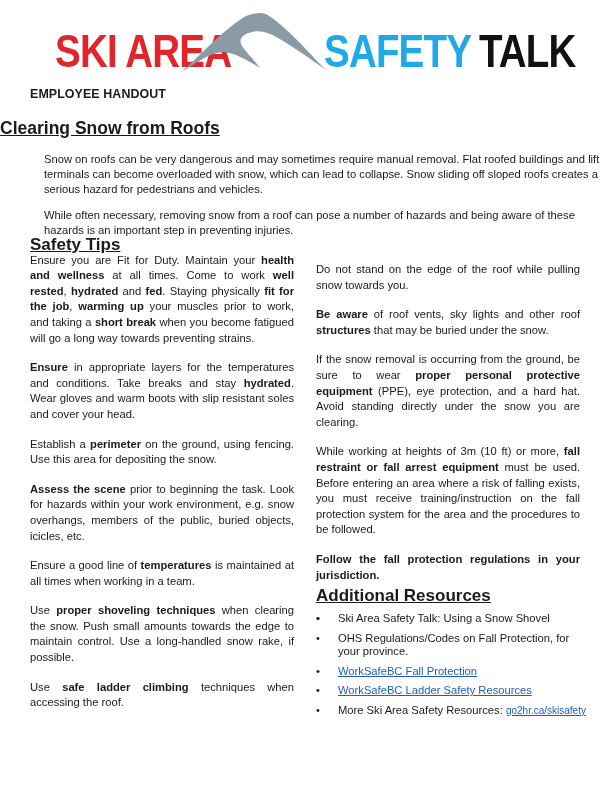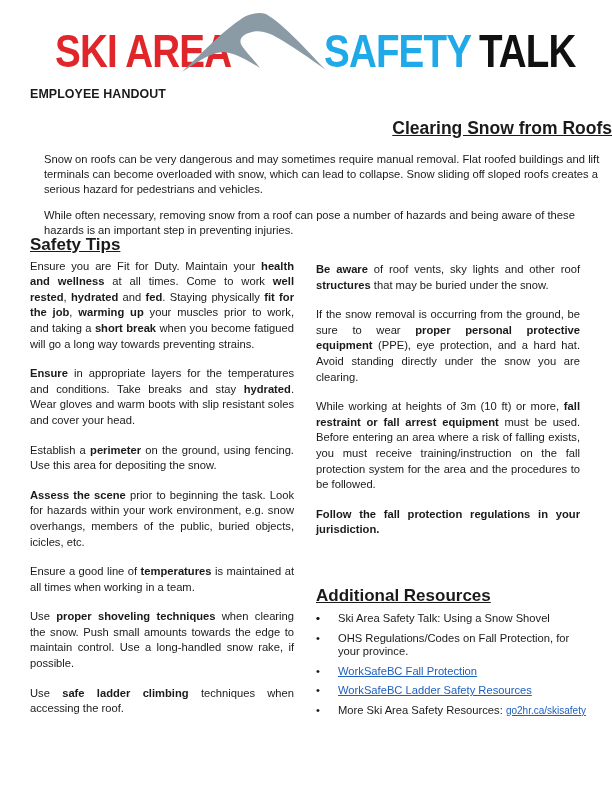--- a/index.html
+++ b/index.html
@@ -16,33 +16,33 @@
     .logo .ski { left: 55px; color: #e0262a; }
     .logo .safety { left: 324px; color: #1fa9e8; }
     .logo .talk { left: 479px; color: #111111; }
     .logo svg.mountain { position: absolute; left: 180px; top: 12px; }
 
     .handout {
       position: absolute; left: 30px; top: 86px; font-size: 13.5px; font-weight: bold;
       letter-spacing: 0.1px; transform: scaleX(0.92); transform-origin: left top;
     }
     .title {
-      position: absolute; left: 0; width: 612px; top: 118px; text-align: right;
+      position: absolute; left: 0; width: 612px; top: 118px; text-align: left;
       font-size: 17.5px; font-weight: bold; text-decoration: underline;
     }
     .intro { position: absolute; left: 44px; width: 560px; top: 152px; font-size: 11.2px; line-height: 15px; }
     .intro p { margin: 0 0 11px 0; }
 
     .h2 {
       font-size: 17px; font-weight: bold; text-decoration: underline; margin: 0;
     }
     .col { position: absolute; width: 264px; font-size: 11.2px; line-height: 15.6px; text-align: justify; }
     .col p { margin: 0 0 14px 0; }
     .col-left { left: 30px; top: 237px; }
-    .col-left .h2 { margin-bottom: 6px; }
+    .col-left .h2 { }
     .col-right { left: 316px; top: 262px; }
 
     .resources { position: absolute; left: 316px; top: 586px; width: 270px; }
     .resources ul { list-style: none; margin: 4px 0 0 0; padding: 0; font-size: 11.2px; line-height: 13.5px; }
     .resources li { position: relative; padding-left: 22px; margin-bottom: 6px; }
     .resources li .bullet { position: absolute; left: 0; top: 0; }
     .resources a { color: #1f5fbf; text-decoration: underline; }
     .resources a.small { font-size: 10px; }
     b { font-weight: bold; }
   </style>
@@ -75,20 +75,21 @@
       <p><span>Establish a </span><b>perimeter</b><span> on the ground, using fencing. Use this area for depositing the snow.</span></p>
       <p><b>Assess the scene</b><span> prior to beginning the task. Look for hazards within your work environment, e.g. snow overhangs, members of the public, buried objects, icicles, etc.</span></p>
       <p><span>Ensure a good line of </span><b>temperatures</b><span> is maintained at all times when working in a team.</span></p>
       <p><span>Use </span><b>proper shoveling techniques</b><span> when clearing the snow. Push small amounts towards the edge to maintain control. Use a long-handled snow rake, if possible.</span></p>
       <p><span>Use </span><b>safe ladder climbing</b><span> techniques when accessing the roof.</span></p>
     </div>
 </div>
 
 <div class="col col-right">
   <div id="tips-right">
+      <p><span>Do not stand on the edge of the roof while pulling snow towards you.</span></p>
       <p><b>Be aware</b><span> of roof vents, sky lights and other roof </span><b>structures</b><span> that may be buried under the snow.</span></p>
       <p><span>If the snow removal is occurring from the ground, be sure to wear </span><b>proper personal protective equipment</b><span> (PPE), eye protection, and a hard hat. Avoid standing directly under the snow you are clearing.</span></p>
       <p><span>While working at heights of 3m (10 ft) or more, </span><b>fall restraint or fall arrest equipment</b><span> must be used. Before entering an area where a risk of falling exists, you must receive training/instruction on the fall protection system for the area and the procedures to be followed.</span></p>
       <p><b>Follow the fall protection regulations in your jurisdiction.</b></p>
     </div>
 </div>
 
 <div class="resources">
   <h2 class="h2">Additional Resources</h2>
   <ul id="resource-list">

